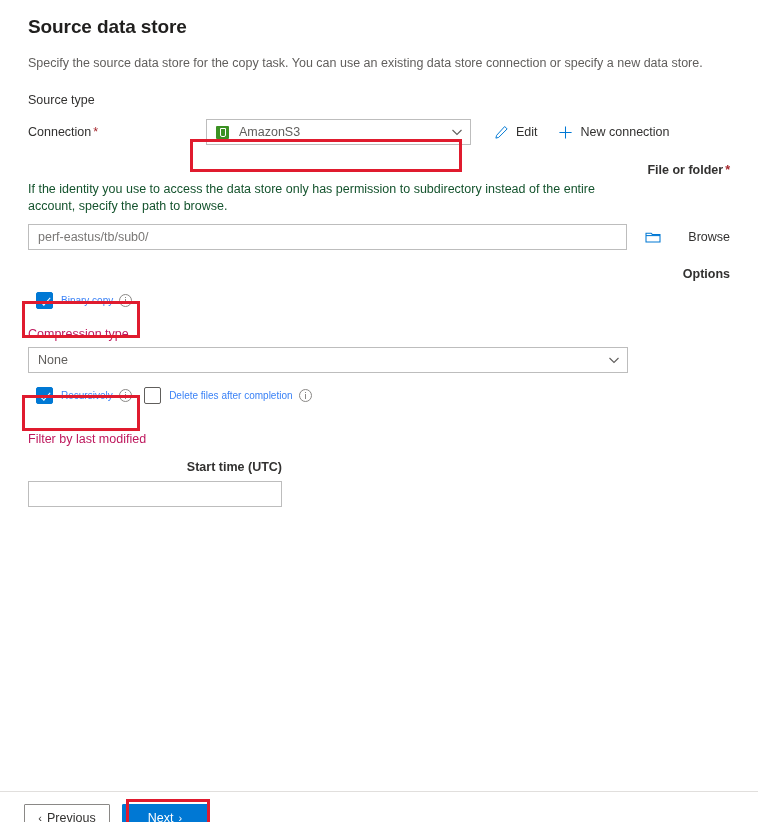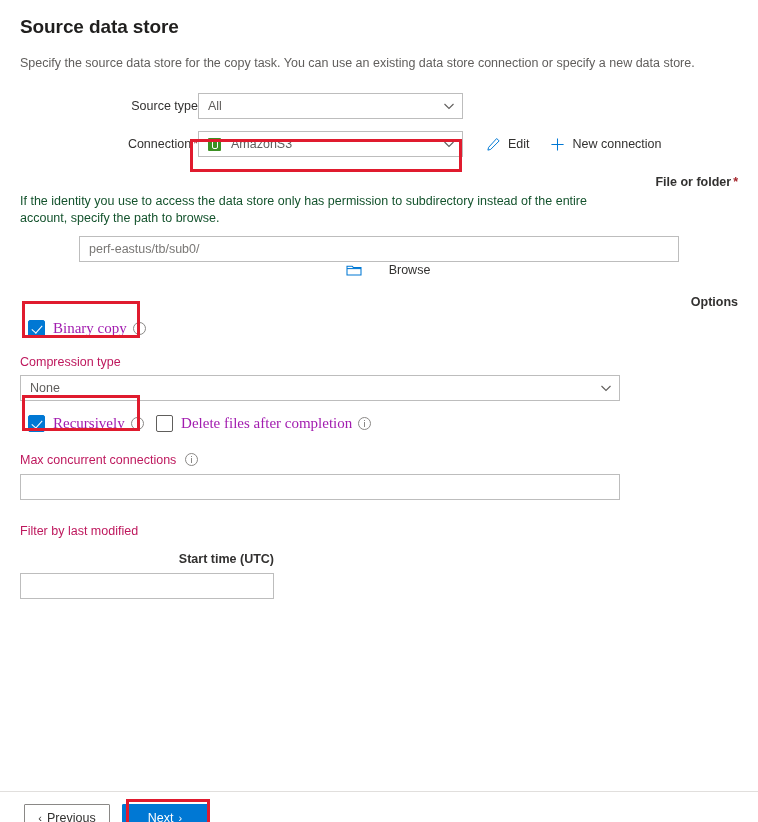--- a/index.html
+++ b/index.html
@@ -17,21 +17,21 @@
   }
 
   .page {
     position: relative;
     width: 758px;
     height: 822px;
     box-sizing: border-box;
   }
 
   .content {
-    padding: 0 20px;
+    padding: 0 28px;
   }
 
   
   .page-title {
     font-size: 19px;
     font-weight: 600;
     color: #201f1e;
     margin: 16px 0 0 0;
     letter-spacing: -0.1px;
   }
@@ -45,21 +45,20 @@
   
   .field-row {
     display: flex;
     align-items: center;
   }
   .field-label {
     font-size: 12.5px;
     color: #323130;
     width: 178px;
     flex: 0 0 178px;
-    text-align: right;
   }
   .req-star {
     color: #a4262c;
     margin-left: 2px;
   }
 
   
   .dropdown {
     position: relative;
     height: 26px;
@@ -183,25 +182,24 @@
     position: absolute;
     left: 5px;
     top: 2px;
     width: 5px;
     height: 9px;
     border: solid #ffffff;
     border-width: 0 1.8px 1.8px 0;
     transform: rotate(42deg);
   }
   .cblabel {
-    font-size: 15px;
-    color: #a21caf;
+    font-size: 10px;
+    color: #3b82f6;
     margin-left: 8px;
     white-space: nowrap;
-    font-family: Liberation Serif, serif;
   }
 
   
   .infoic {
     display: inline-block;
     width: 13px;
     height: 13px;
     border: 1px solid #8a8886;
     border-radius: 50%;
     box-sizing: border-box;
@@ -287,26 +285,20 @@
 
 <div class="page">
 
   <div class="content">
 
     <div class="page-title">Source data store</div>
     <div class="page-subtitle">Specify the source data store for the copy task. You can use an existing data store connection or specify a new data store.</div>
 
     <div class="field-row" style="margin-top:22px;">
       <div class="field-label">Source type</div>
-      <div class="dropdown w265">
-        <span class="sel-text">All</span>
-        <svg class="chev" viewBox="0 0 12 12">
-          <path d="M1.5 4 L6 8.4 L10.5 4" fill="none" stroke="#605e5c" stroke-width="1.1"></path>
-        </svg>
-      </div>
     </div>
 
     <div class="field-row" style="margin-top:12px;">
       <div class="field-label">
         <span>Connection</span><span class="req-star">*</span>
       </div>
       <div class="dropdown w265">
         <span class="ds-icon"></span>
         <span class="sel-text">AmazonS3</span>
         <svg class="chev" viewBox="0 0 12 12">
@@ -332,21 +324,21 @@
         <span>New connection</span>
       </div>
     </div>
 
     <div style="margin-top:18px;">
       <div class="sec-label">
         <span>File or folder</span><span class="req-star">*</span>
       </div>
       <div class="sec-desc" style="margin-top:4px; max-width:600px;">If the identity you use to access the data store only has permission to subdirectory instead of the entire account, specify the path to browse.</div>
 
-      <div style="display:flex; align-items:center; margin-top:9px;flex-direction:column;">
+      <div style="display:flex; align-items:center; margin-top:9px;">
         <div class="txtinput" style="width:600px;">
           <span>perf-eastus/tb/sub0/</span>
         </div>
         <div class="cmdlink" style="margin-left:18px;gap:20px;">
           <span class="gl">
             <svg width="16" height="14" viewBox="0 0 16 14">
               <path d="M1 3.3 V12 H15 V4.6 H7.6 L6.2 3.3 Z" fill="none" stroke="#0078d4" stroke-width="1.05"></path>
               <path d="M1 5.6 H15" stroke="#0078d4" stroke-width="1.05"></path>
             </svg>
           </span>
@@ -379,28 +371,20 @@
         <span class="cblabel">Recursively</span>
         <span class="infoic"></span>
       </div>
 
       <div class="cbrow" style="margin-top:14px; margin-left:8px;">
         <span class="cbox"></span>
         <span class="cblabel">Delete files after completion</span>
         <span class="infoic"></span>
       </div>
 
-      <div style="margin-top:17px;">
-        <div class="plain-label">
-          <span>Max concurrent connections</span><span class="infoic" style="margin-left:9px;"></span>
-        </div>
-        <div class="txtinput" style="width:600px; margin-top:7px;">
-          <span></span>
-        </div>
-      </div>
     </div>
 
     <div style="margin-top:24px;">
       <div class="plain-label">Filter by last modified</div>
 
       <div style="display:flex; margin-top:14px;">
         <div>
           <div class="sec-label">Start time (UTC)</div>
           <div class="txtinput" style="width:254px; margin-top:7px;">
             <span></span>

